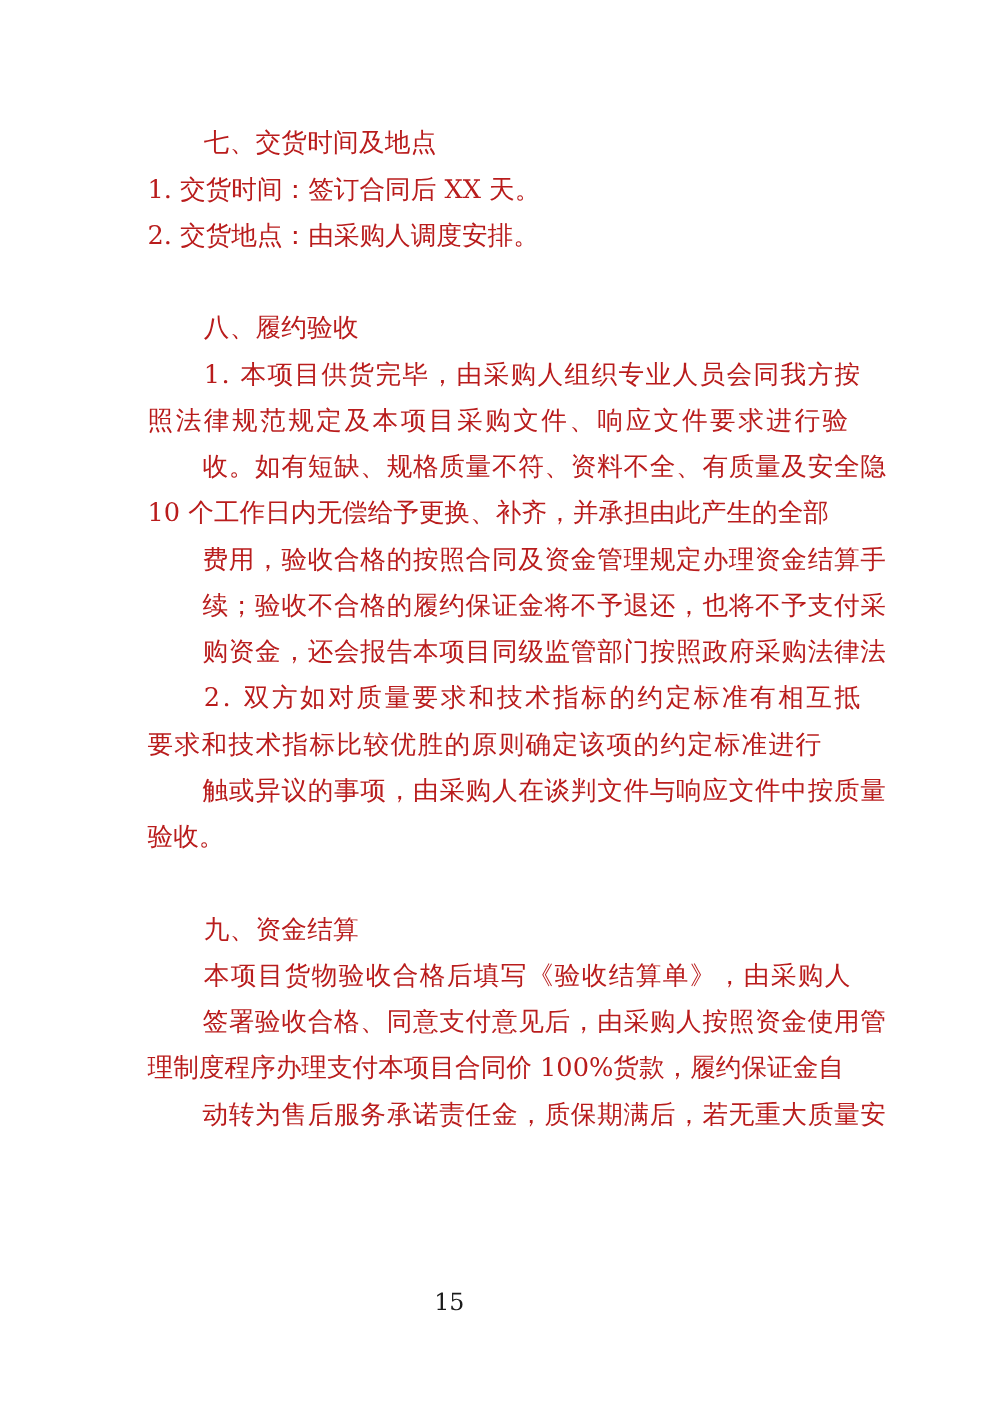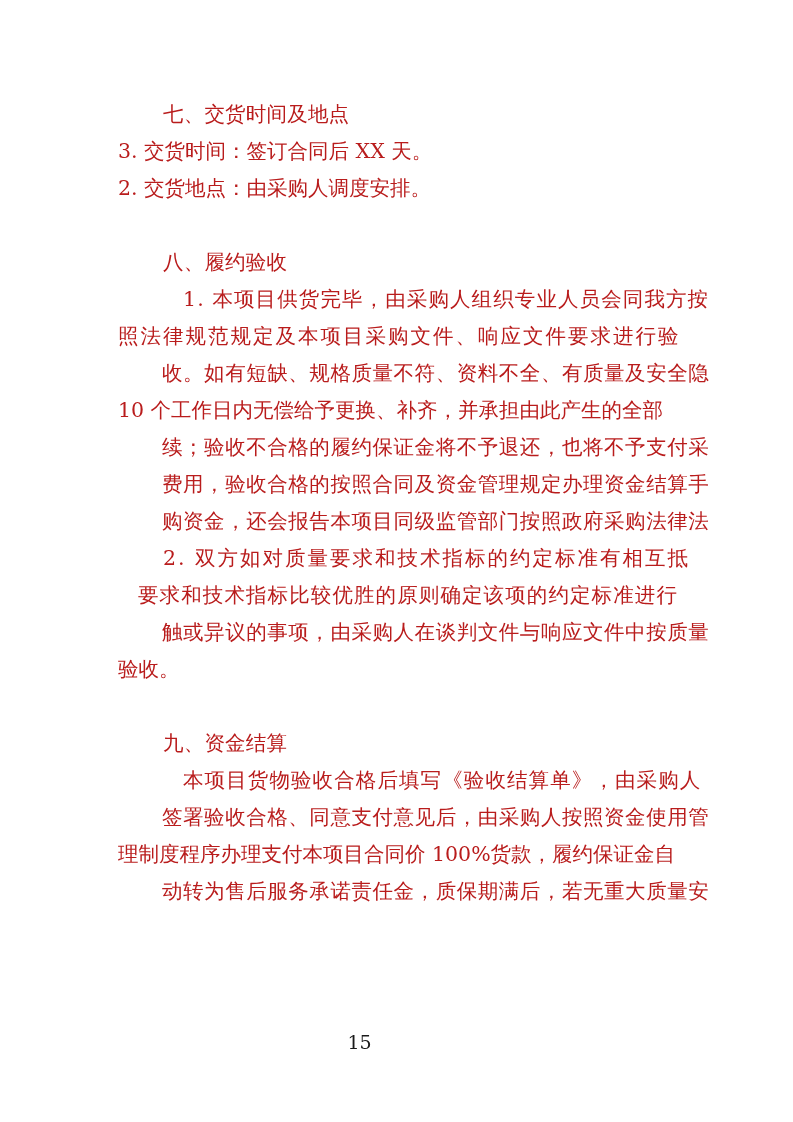--- a/index.html
+++ b/index.html
@@ -42,21 +42,20 @@
   }
   .line.indent {
     padding-left: 45px;
   }
   .line.justify {
     letter-spacing: 0.55px;
     margin-left: 44px;
   }
   .line.justify-wide {
     letter-spacing: 1.1px;
-    margin-left: 20px;
   }
   .line.justify-xwide {
     letter-spacing: 2.0px;
   }
   .line.blank {
     height: 37px;
   }
   .page-number {
     position: absolute;
     left: 0;
@@ -70,32 +69,32 @@
   }
 </style>
 </head>
 <body>
 
 <div class="page">
 
   <div class="content">
 
     <div class="line heading">七、交货时间及地点</div>
-    <div class="line">3. 交货时间：签订合同后 XX 天。</div>
+    <div class="line">1. 交货时间：签订合同后 XX 天。</div>
     <div class="line">2. 交货地点：由采购人调度安排。</div>
 
     <div class="line blank"></div>
 
     <div class="line heading">八、履约验收</div>
     <div class="line indent justify-wide">1. 本项目供货完毕，由采购人组织专业人员会同我方按</div>
     <div class="line justify-xwide">照法律规范规定及本项目采购文件、响应文件要求进行验</div>
     <div class="line justify">收。如有短缺、规格质量不符、资料不全、有质量及安全隐</div>
     <div class="line">10 个工作日内无偿给予更换、补齐，并承担由此产生的全部</div>
+    <div class="line justify">费用，验收合格的按照合同及资金管理规定办理资金结算手</div>
     <div class="line justify">续；验收不合格的履约保证金将不予退还，也将不予支付采</div>
-    <div class="line justify">费用，验收合格的按照合同及资金管理规定办理资金结算手</div>
     <div class="line justify">购资金，还会报告本项目同级监管部门按照政府采购法律法</div>
     <div class="line indent justify-xwide">2. 双方如对质量要求和技术指标的约定标准有相互抵</div>
     <div class="line justify-wide">要求和技术指标比较优胜的原则确定该项的约定标准进行</div>
     <div class="line justify">触或异议的事项，由采购人在谈判文件与响应文件中按质量</div>
     <div class="line">验收。</div>
 
     <div class="line blank"></div>
 
     <div class="line heading">九、资金结算</div>
     <div class="line indent justify-wide">本项目货物验收合格后填写《验收结算单》，由采购人</div>

